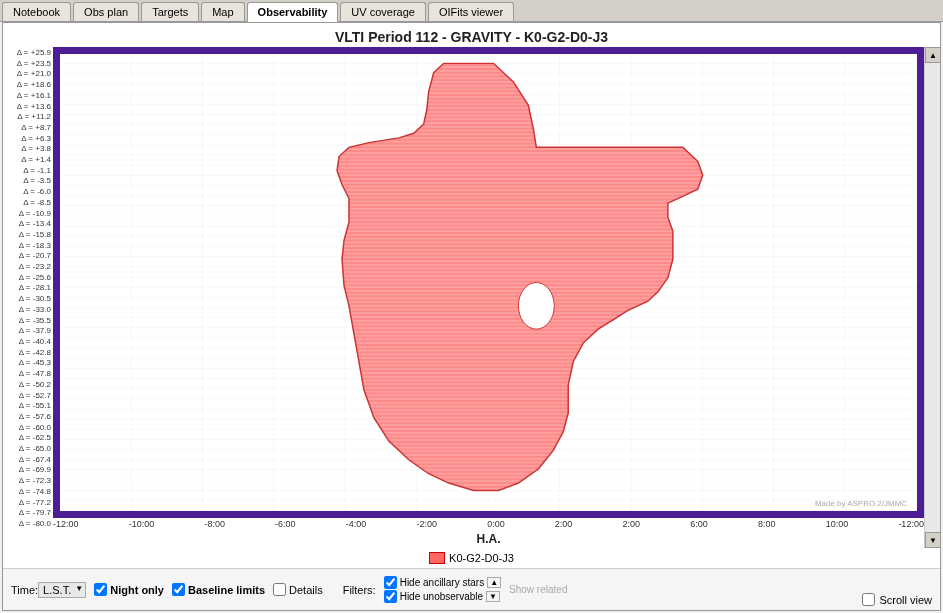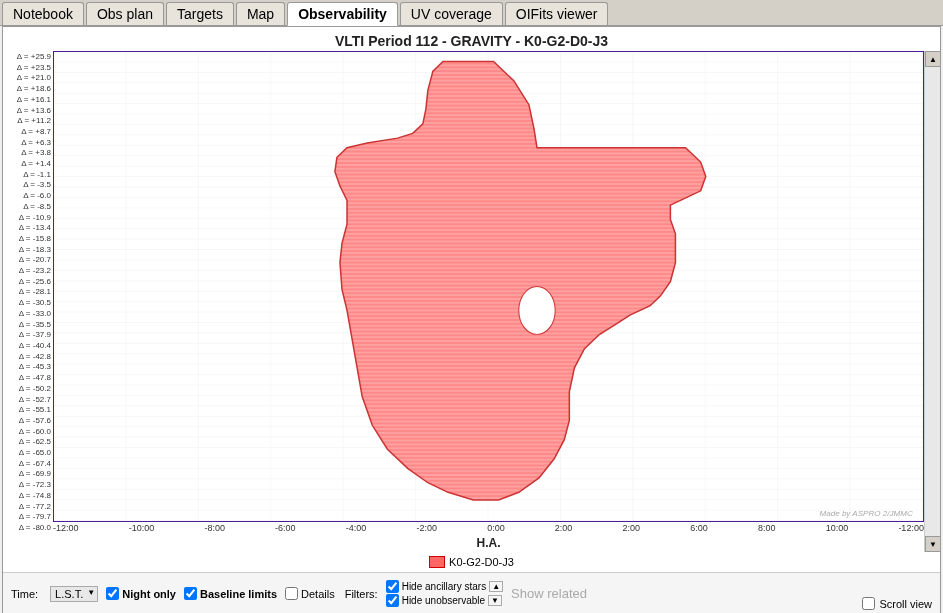--- a/index.html
+++ b/index.html
@@ -11,21 +11,21 @@
       border-bottom: 1px solid #999;
       padding: 2px 2px 0 2px;
       gap: 2px;
     }
     .tab {
       padding: 3px 10px;
       border: 1px solid #999;
       border-bottom: none;
       background: #e8e4dc;
       cursor: pointer;
-      font-size: 14px;
+      font-size: 11px;
       border-radius: 3px 3px 0 0;
     }
     .tab.active {
       background: #ffffff;
       font-weight: bold;
       border-bottom: 1px solid #fff;
       margin-bottom: -1px;
       z-index: 1;
     }
 
@@ -66,24 +66,23 @@
 
     .y-label {
       font-size: 8px;
       color: #333;
       line-height: 1;
     }
 
     .chart-inner {
       flex: 1;
       position: relative;
-      border: 1px solid #4c1d95;
+      border: 7px solid #4c1d95;
       background: #fde047;
       overflow: hidden;
-      font-style: italic;
     }
 
     .ha-label {
       text-align: center;
       font-size: 12px;
       font-weight: bold;
       padding: 2px 0;
       color: #222;
     }
 
@@ -122,21 +121,21 @@
     .bottom-bar label {
       display: flex;
       align-items: center;
       gap: 3px;
       font-weight: normal;
     }
 
     .time-section {
       display: flex;
       align-items: center;
-      gap: 12px;
+      gap: 0;
     }
 
     .lst-select {
       background: #e8e8e8;
       border: 1px solid #aaa;
       padding: 1px 14px 1px 4px;
       font-size: 11px;
       position: relative;
       cursor: pointer;
     }
@@ -149,21 +148,21 @@
 
     .filter-row {
       display: flex;
       align-items: center;
       gap: 3px;
       font-size: 10px;
     }
 
     .show-related-btn {
       color: #aaa;
-      font-size: 13px;
+      font-size: 10px;
       cursor: not-allowed;
     }
 
     .scroll-view-section {
       display: flex;
       align-items: center;
       gap: 4px;
       margin-top: 20px;
     }
 
@@ -404,21 +403,21 @@
     <label>
       <input type="checkbox" checked="" style="">
       <span style="font-weight:bold;">Baseline limits</span>
     </label>
 
     <label>
       <input type="checkbox" style="">
       <span>Details</span>
     </label>
 
-    <span style="margin-left:2px;">Filters:</span>
+    <span style="margin-left:12px;">Filters:</span>
 
     <div class="filter-options">
       <div class="filter-row">
         <input type="checkbox" checked="" style="">
         <span>Hide ancillary stars</span>
         <span style="font-size:8px; cursor:pointer; border:1px solid #aaa; padding:0 2px;">▲</span>
       </div>
       <div class="filter-row">
         <input type="checkbox" checked="" style="">
         <span>Hide unobservable</span>

